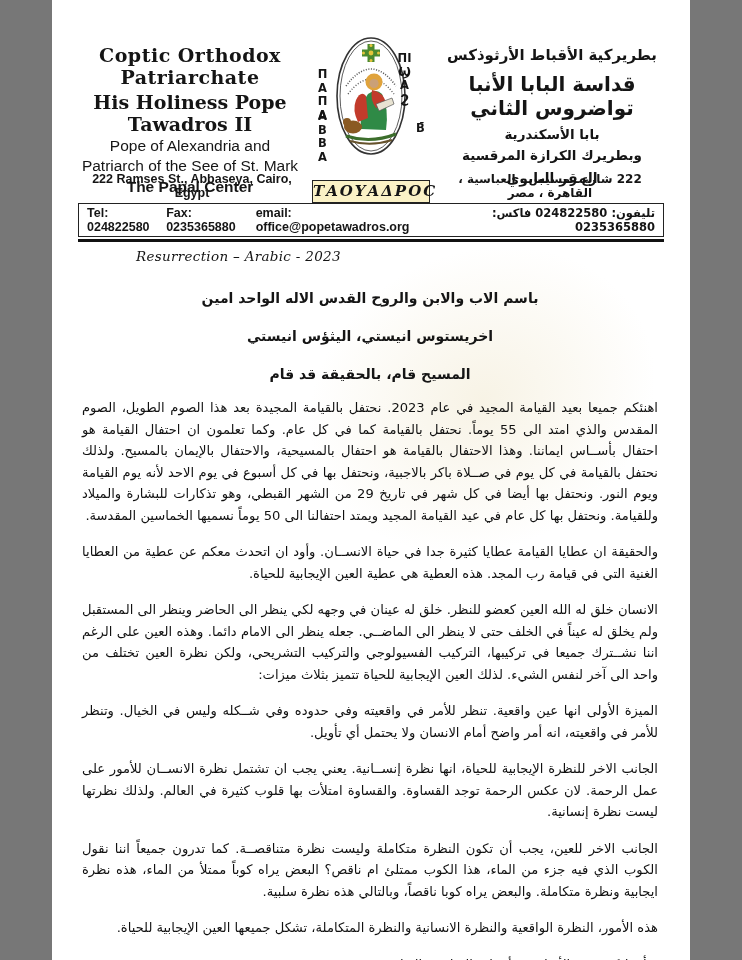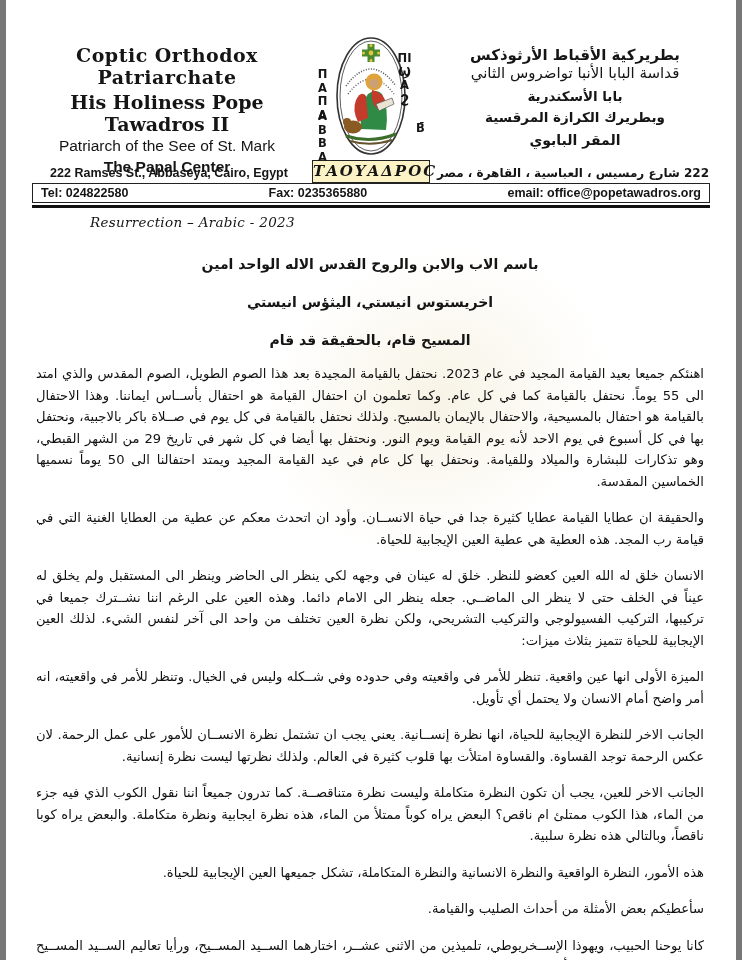--- a/index.html
+++ b/index.html
@@ -1,18 +1,18 @@
 <!DOCTYPE html>
 <html lang="en"><head>
 <meta charset="utf-8">
 <style>
   * { margin:0; padding:0; box-sizing:border-box; }
   html,body { background:#777; }
   .page {
-    width:730px; height:960px; margin:0 auto; background:#fff;
+    width:638px; height:960px; margin:0 auto; background:#fff;
     position:relative; overflow:hidden; color:#151515;
     font-family:"DejaVu Sans", sans-serif;
   }
   .inner { padding:34px 26px 0 26px; position:relative; }
 
   
   .scan-watermark {
     position:absolute; left:250px; top:250px; width:360px; height:300px;
     background:radial-gradient(ellipse at center, rgba(230,215,170,0.30), rgba(230,215,170,0) 70%);
     transform:rotate(-25deg); pointer-events:none;
@@ -21,21 +21,21 @@
   
   .letterhead { display:grid; grid-template-columns:1fr 130px 1fr; column-gap:4px; align-items:start; }
   .lh-en { text-align:center; padding-top:10px; font-family:"DejaVu Serif", serif; }
   .en-line1 { font-size:19px; font-weight:bold; letter-spacing:0.5px; }
   .en-line2 { font-size:19px; font-weight:bold; margin-top:3px; }
   .en-line3, .en-line4 { font-size:15.5px; margin-top:2px; font-family:"Liberation Sans", sans-serif; }
   .en-line5 { font-size:15.5px; font-weight:bold; margin-top:3px; font-family:Liberation Sans, sans-serif; }
 
   .lh-ar { text-align:center; direction:rtl; padding-top:12px; }
   .ar-line1 { font-size:15px; font-weight:bold; }
-  .ar-line2 { font-size:15px; font-weight:normal; margin-top:0; }
+  .ar-line2 { font-size:20px; font-weight:bold; margin-top:8px; }
   .ar-line3 { font-size:13.5px; font-weight:bold; margin-top:6px; }
   .ar-line4 { font-size:13.5px; font-weight:bold; margin-top:5px;text-align:center; }
   .ar-line5 { font-size:14px; font-weight:bold; margin-top:7px; }
 
   
   .lh-logo { position:relative; width:130px; height:128px; margin:0 auto; }
   .lh-logo svg { position:absolute; inset:0; }
   .seal-col {
     position:absolute; width:15px; text-align:center;
     font-size:11.5px; font-weight:bold; line-height:13.5px;
@@ -86,20 +86,21 @@
 
 <div class="page">
   <div class="scan-watermark"></div>
   <div class="inner">
 
     <header class="letterhead">
 
       <div class="lh-en">
         <div class="en-line1">Coptic Orthodox Patriarchate</div>
         <div class="en-line2">His Holiness Pope Tawadros II</div>
+        <div class="en-line3">Pope of Alexandria and</div>
         <div class="en-line4">Patriarch of the See of St. Mark</div>
         <div class="en-line5">The Papal Center</div>
       </div>
 
       <div>
         <div class="lh-logo">
           <svg viewBox="0 0 130 128" aria-hidden="true">
 
             <ellipse cx="65" cy="62" rx="34" ry="58" fill="#fff" stroke="#333" stroke-width="1.6"></ellipse>
             <ellipse cx="65" cy="62" rx="31" ry="55" fill="#fff" stroke="#333" stroke-width="0.8"></ellipse>
@@ -149,20 +150,21 @@
     <div class="addr-row">
       <div class="addr-en">222 Ramses St., Abbaseya, Cairo, Egypt</div>
       <div class="coptic-name-box">ΤΑΟΥΑΔΡΟC</div>
       <div class="addr-ar">222 شارع رمسيس ، العباسية ، القاهرة ، مصر</div>
     </div>
 
     <div class="contact-box">
       <span>Tel: 024822580</span>
       <span>Fax: 0235365880</span>
       <span>email: office@popetawadros.org</span>
+      <span class="contact-ar" dir="rtl">تليفون: 024822580    فاكس: 0235365880</span>
     </div>
     <div class="double-rule"></div>
 
     <div class="ref-line">Resurrection – Arabic - 2023</div>
 
     <main class="doc-body">
       <div class="doc-h">باسم الاب والابن والروح القدس الاله الواحد امين</div>
       <div class="doc-h">اخريستوس انيستي، اليثؤس انيستي</div>
       <div class="doc-h">المسيح قام، بالحقيقة قد قام</div>
 

